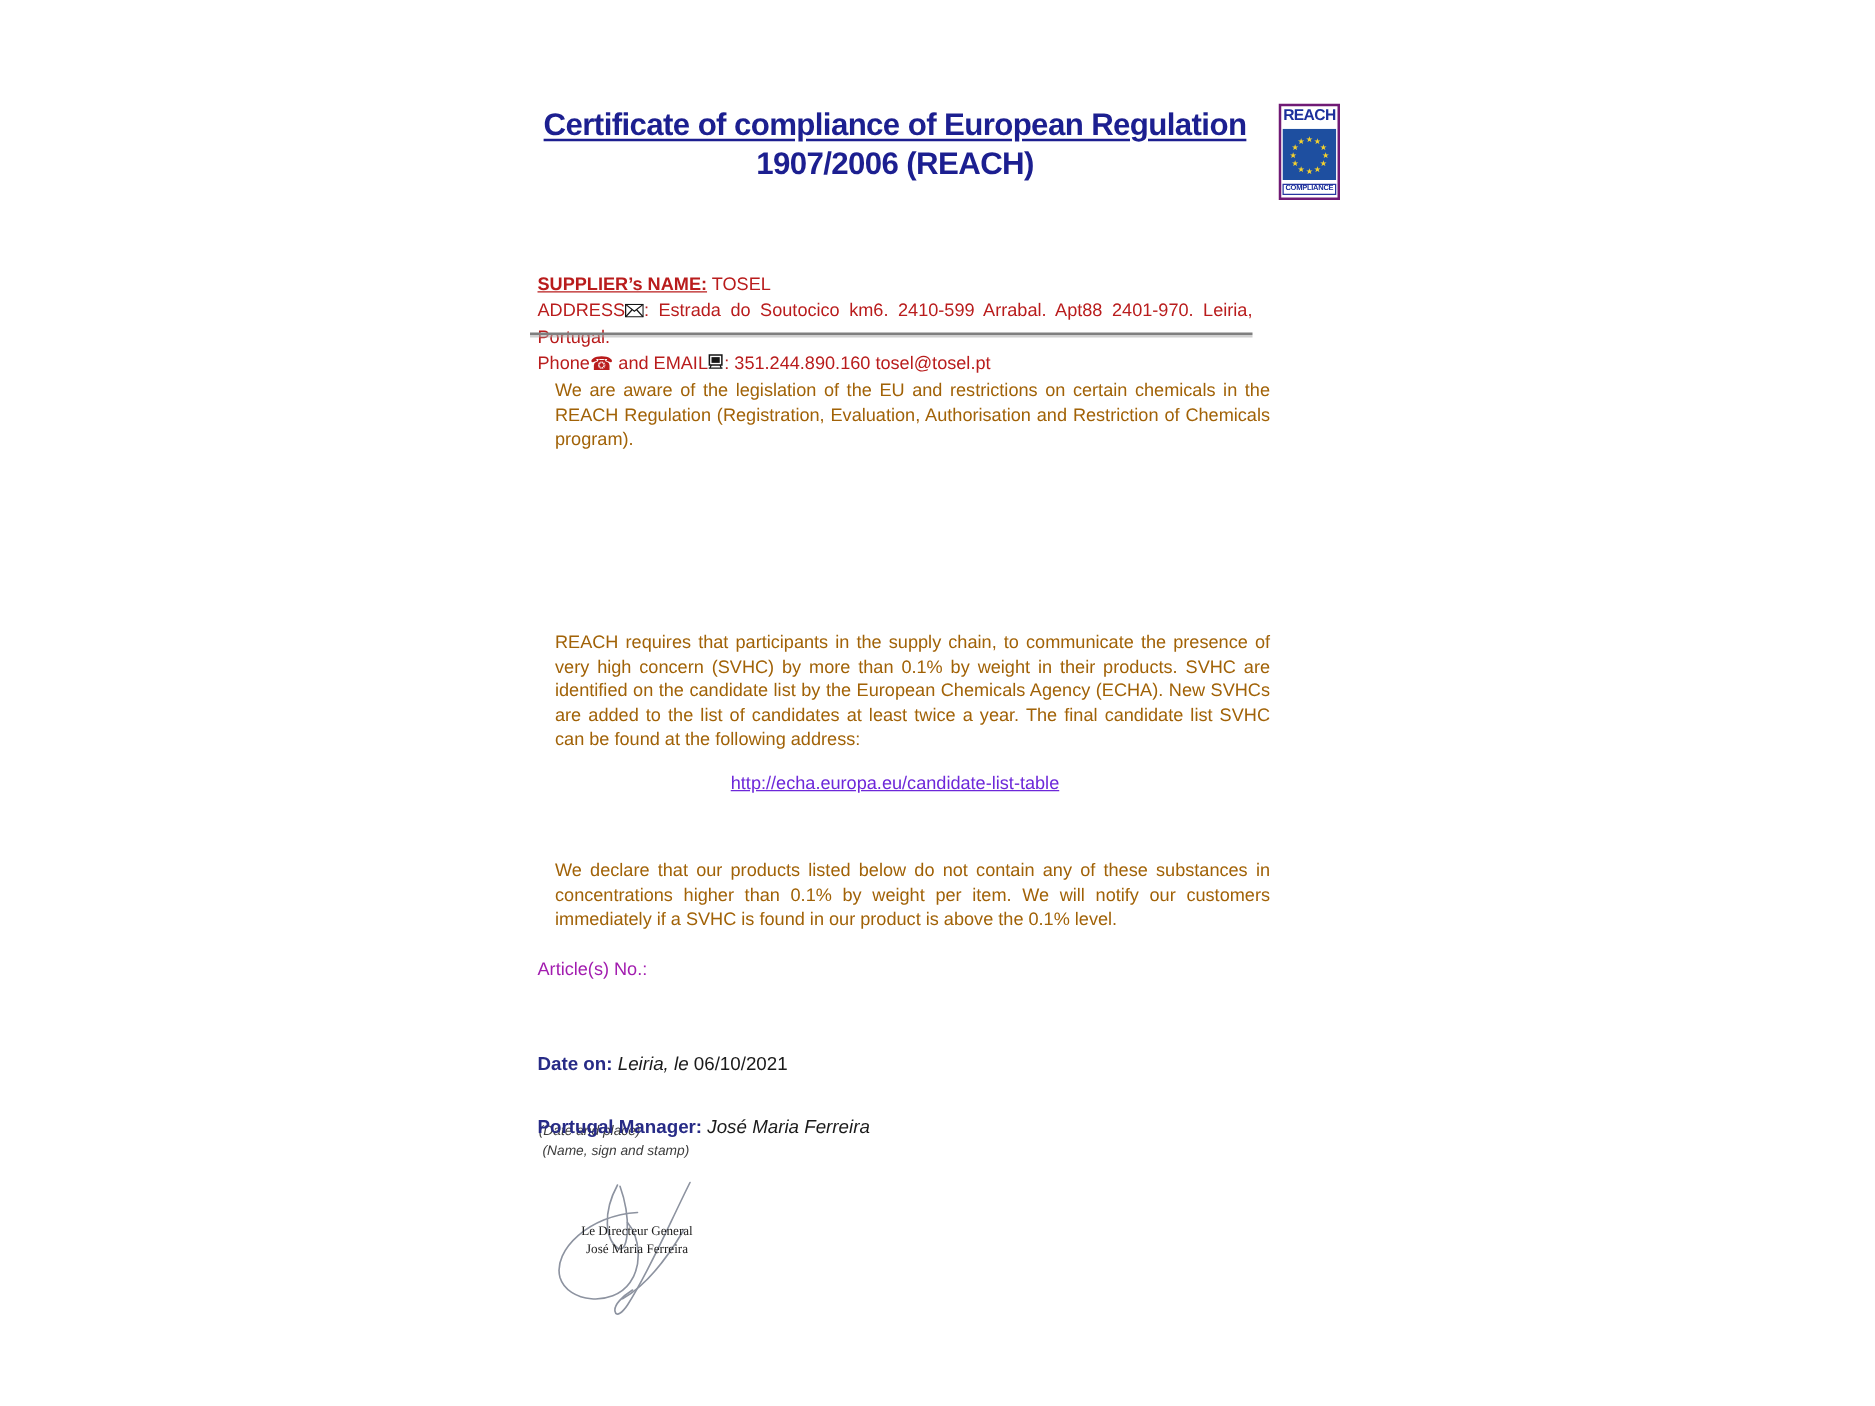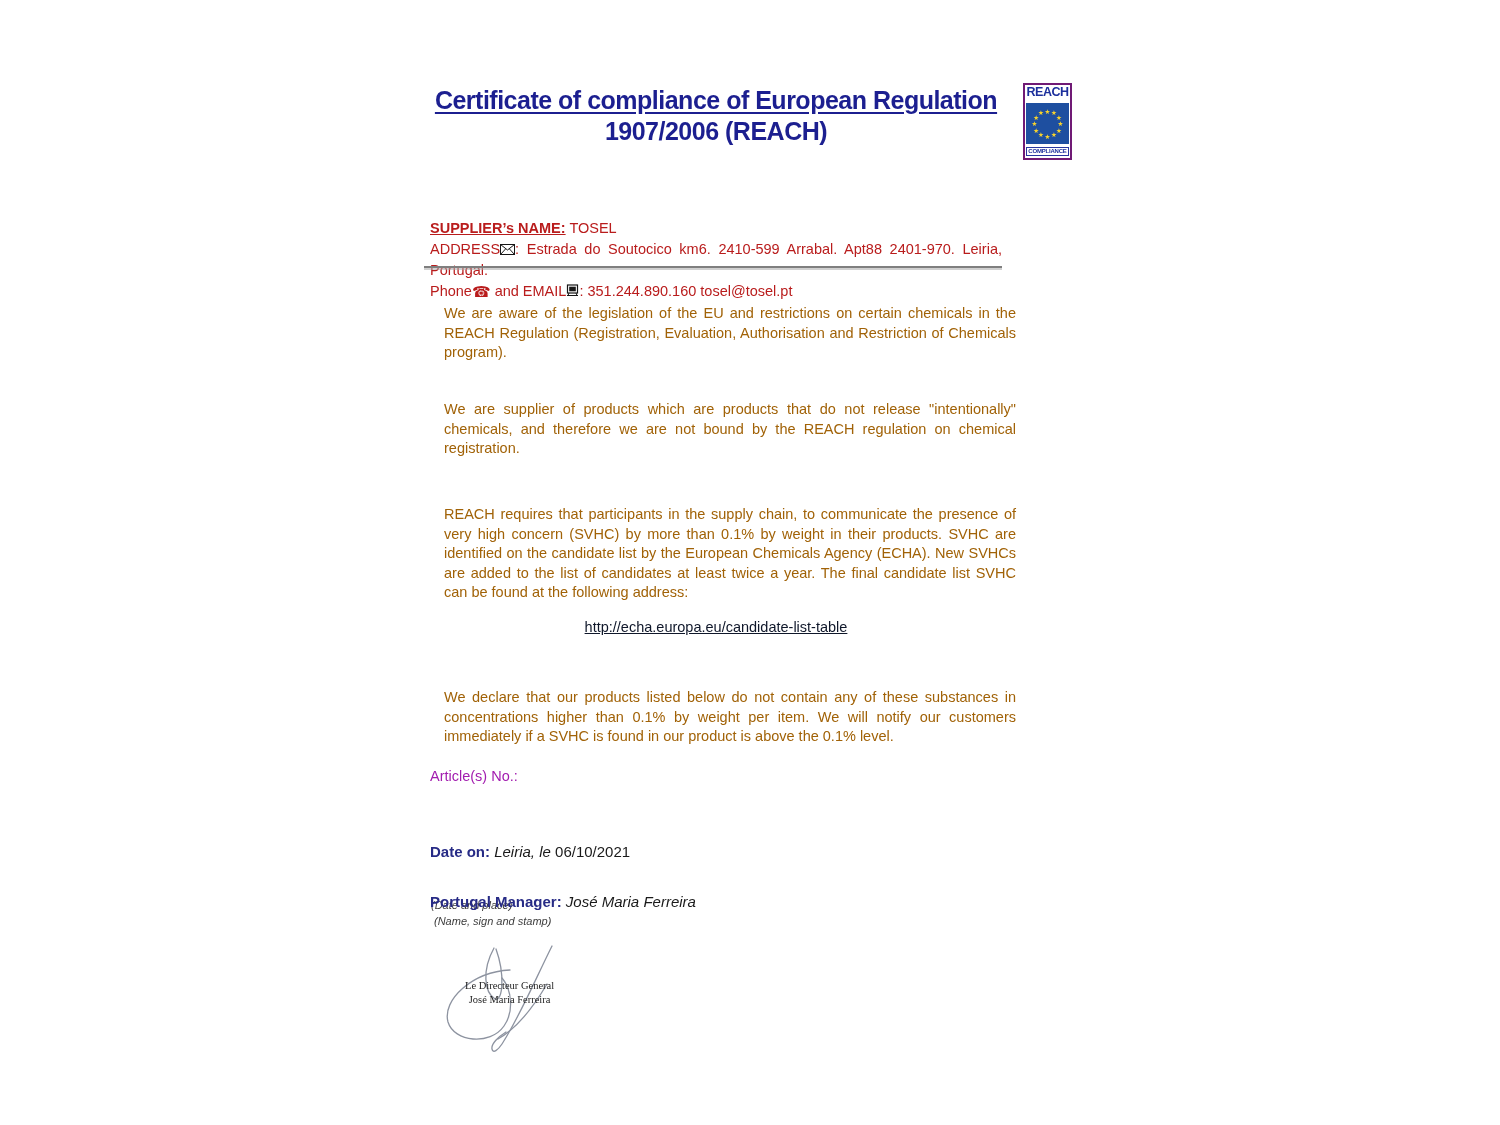--- a/index.html
+++ b/index.html
@@ -47,21 +47,21 @@
   }
 
   
   .para{
     position:absolute;left:0;width:100%;margin:14px;color:#a16207;
     font-size:14.5px;line-height:19.5px;text-align:justify;
   }
   .p1{top:290px}.p2{top:386px}.p3{top:491px}.p4{top:674px}
 
   .link-row{position:absolute;left:0;top:618px;width:100%;text-align:center;}
-  .doc-link{color:#0f172a;font-size:14.5px;text-decoration:underline;cursor:pointer;}
+  .doc-link{color:#6d28d9;font-size:14.5px;text-decoration:underline;cursor:pointer;}
 
   .articles{position:absolute;left:0;top:768px;color:#a21caf;font-size:14.5px;}
 
   .made-on{position:absolute;left:0;top:843px;font-size:15px;color:#1a1a1a;}
   .navy-label{color:#272b86;font-weight:bold;}
   .italic{font-style:italic;}
   .hint{position:absolute;font-size:11px;font-style:italic;color:#3c3c3c;}
   .hint-date{left:1px;top:865px;margin-top:34px;}
   .manager{position:absolute;left:0;top:893px;font-size:15px;color:#1a1a1a;}
   .hint-name{left:4px;top:915px;}
@@ -117,21 +117,20 @@
       <div><span>Phone</span><span class="phone-glyph">☎</span><span> and EMAIL</span><span class="inline-icon"><svg width="13" height="13" viewBox="0 0 13 13">
               <rect x="1.5" y="1" width="10" height="8" fill="none" stroke="#161616" stroke-width="1.2"></rect>
               <rect x="3.2" y="2.7" width="6.6" height="4.6" fill="#161616"></rect>
               <path d="M1,11.5 L12,11.5 M3,9 L2,11.5 M10,9 L11,11.5" fill="none" stroke="#161616" stroke-width="1"></path>
             </svg></span><span>: 351.244.890.160 tosel@tosel.pt</span></div>
     </div>
 
     <div class="divider"></div>
 
     <p class="para p1">We are aware of the legislation of the EU and restrictions on certain chemicals in the REACH Regulation (Registration, Evaluation, Authorisation and Restriction of Chemicals program).</p>
-    <p class="para p2">We are supplier of products which are products that do not release "intentionally" chemicals, and therefore we are not bound by the REACH regulation on chemical registration.</p>
     <p class="para p3">REACH requires that participants in the supply chain, to communicate the presence of very high concern (SVHC) by more than 0.1% by weight in their products. SVHC are identified on the candidate list by the European Chemicals Agency (ECHA). New SVHCs are added to the list of candidates at least twice a year. The final candidate list SVHC can be found at the following address:</p>
 
     <div class="link-row">
       <span class="doc-link">http://echa.europa.eu/candidate-list-table</span>
     </div>
 
     <p class="para p4">We declare that our products listed below do not contain any of these substances in concentrations higher than 0.1% by weight per item. We will notify our customers immediately if a SVHC is found in our product is above the 0.1% level.</p>
 
     <div class="articles">Article(s) No.:</div>
 

